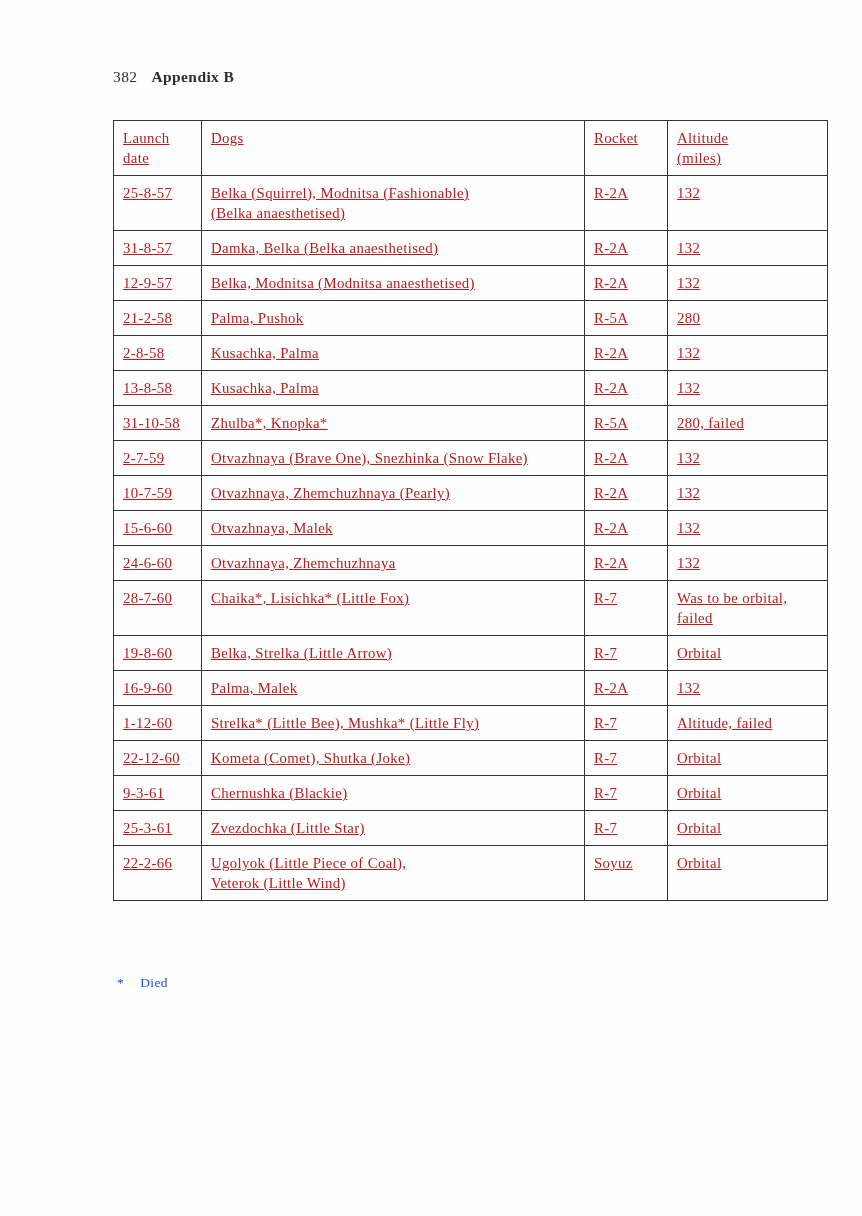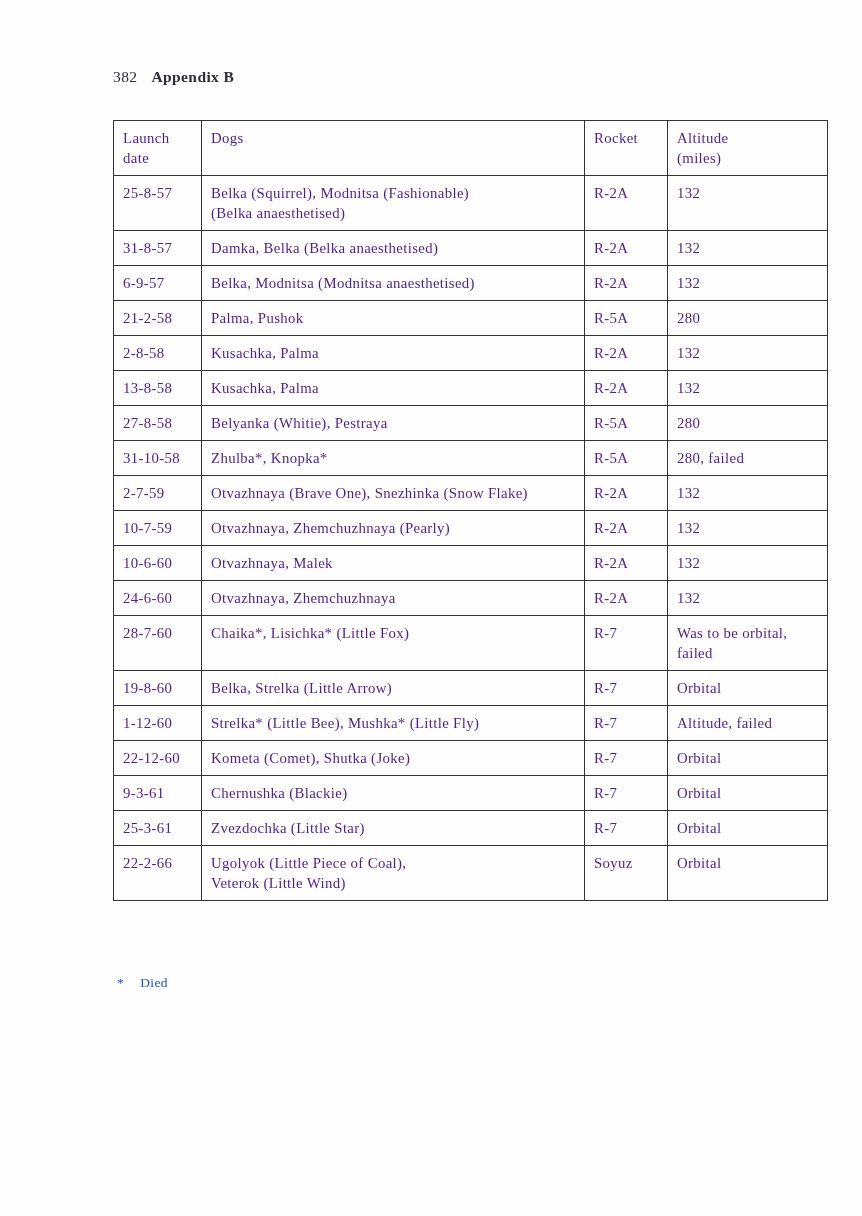--- a/index.html
+++ b/index.html
@@ -33,21 +33,22 @@
   }
   table.dogs-table {
     position: absolute;
     left: 113px;
     top: 120px;
     width: 642px;
     border-collapse: collapse;
     table-layout: fixed;
     font-size: 14.8px;
     letter-spacing: 0.35px;
-    color: #4c1d95;
+    color: #b91c1c;
+    text-decoration: underline;
   }
   table.dogs-table th,
   table.dogs-table td {
     border: 1.7px solid #33343b;
     vertical-align: top;
     text-align: left;
     font-weight: 400;
     padding: 7px 8px 7px 9px;
     line-height: 20px;
     white-space: pre-line;
@@ -99,21 +100,21 @@
           <td class="col-rocket cell-rocket">R-2A</td>
           <td class="col-alt cell-altitude">132</td>
         </tr>
         <tr>
           <td class="col-date cell-launch-date">31-8-57</td>
           <td class="col-dogs cell-dogs">Damka, Belka (Belka anaesthetised)</td>
           <td class="col-rocket cell-rocket">R-2A</td>
           <td class="col-alt cell-altitude">132</td>
         </tr>
         <tr>
-          <td class="col-date cell-launch-date">6-9-57</td>
+          <td class="col-date cell-launch-date">12-9-57</td>
           <td class="col-dogs cell-dogs">Belka, Modnitsa (Modnitsa anaesthetised)</td>
           <td class="col-rocket cell-rocket">R-2A</td>
           <td class="col-alt cell-altitude">132</td>
         </tr>
         <tr>
           <td class="col-date cell-launch-date">21-2-58</td>
           <td class="col-dogs cell-dogs">Palma, Pushok</td>
           <td class="col-rocket cell-rocket">R-5A</td>
           <td class="col-alt cell-altitude">280</td>
         </tr>
@@ -123,45 +124,39 @@
           <td class="col-rocket cell-rocket">R-2A</td>
           <td class="col-alt cell-altitude">132</td>
         </tr>
         <tr>
           <td class="col-date cell-launch-date">13-8-58</td>
           <td class="col-dogs cell-dogs">Kusachka, Palma</td>
           <td class="col-rocket cell-rocket">R-2A</td>
           <td class="col-alt cell-altitude">132</td>
         </tr>
         <tr>
-          <td class="col-date cell-launch-date">27-8-58</td>
-          <td class="col-dogs cell-dogs">Belyanka (Whitie), Pestraya</td>
-          <td class="col-rocket cell-rocket">R-5A</td>
-          <td class="col-alt cell-altitude">280</td>
-        </tr>
-        <tr>
           <td class="col-date cell-launch-date">31-10-58</td>
           <td class="col-dogs cell-dogs">Zhulba*, Knopka*</td>
           <td class="col-rocket cell-rocket">R-5A</td>
           <td class="col-alt cell-altitude">280, failed</td>
         </tr>
         <tr>
           <td class="col-date cell-launch-date">2-7-59</td>
           <td class="col-dogs cell-dogs">Otvazhnaya (Brave One), Snezhinka (Snow Flake)</td>
           <td class="col-rocket cell-rocket">R-2A</td>
           <td class="col-alt cell-altitude">132</td>
         </tr>
         <tr>
           <td class="col-date cell-launch-date">10-7-59</td>
           <td class="col-dogs cell-dogs">Otvazhnaya, Zhemchuzhnaya (Pearly)</td>
           <td class="col-rocket cell-rocket">R-2A</td>
           <td class="col-alt cell-altitude">132</td>
         </tr>
         <tr>
-          <td class="col-date cell-launch-date">10-6-60</td>
+          <td class="col-date cell-launch-date">15-6-60</td>
           <td class="col-dogs cell-dogs">Otvazhnaya, Malek</td>
           <td class="col-rocket cell-rocket">R-2A</td>
           <td class="col-alt cell-altitude">132</td>
         </tr>
         <tr>
           <td class="col-date cell-launch-date">24-6-60</td>
           <td class="col-dogs cell-dogs">Otvazhnaya, Zhemchuzhnaya</td>
           <td class="col-rocket cell-rocket">R-2A</td>
           <td class="col-alt cell-altitude">132</td>
         </tr>
@@ -170,20 +165,26 @@
           <td class="col-dogs cell-dogs">Chaika*, Lisichka* (Little Fox)</td>
           <td class="col-rocket cell-rocket">R-7</td>
           <td class="col-alt cell-altitude">Was to be orbital,
 failed</td>
         </tr>
         <tr>
           <td class="col-date cell-launch-date">19-8-60</td>
           <td class="col-dogs cell-dogs">Belka, Strelka (Little Arrow)</td>
           <td class="col-rocket cell-rocket">R-7</td>
           <td class="col-alt cell-altitude">Orbital</td>
+        </tr>
+        <tr>
+          <td class="col-date cell-launch-date">16-9-60</td>
+          <td class="col-dogs cell-dogs">Palma, Malek</td>
+          <td class="col-rocket cell-rocket">R-2A</td>
+          <td class="col-alt cell-altitude">132</td>
         </tr>
         <tr>
           <td class="col-date cell-launch-date">1-12-60</td>
           <td class="col-dogs cell-dogs">Strelka* (Little Bee), Mushka* (Little Fly)</td>
           <td class="col-rocket cell-rocket">R-7</td>
           <td class="col-alt cell-altitude">Altitude, failed</td>
         </tr>
         <tr>
           <td class="col-date cell-launch-date">22-12-60</td>
           <td class="col-dogs cell-dogs">Kometa (Comet), Shutka (Joke)</td>

